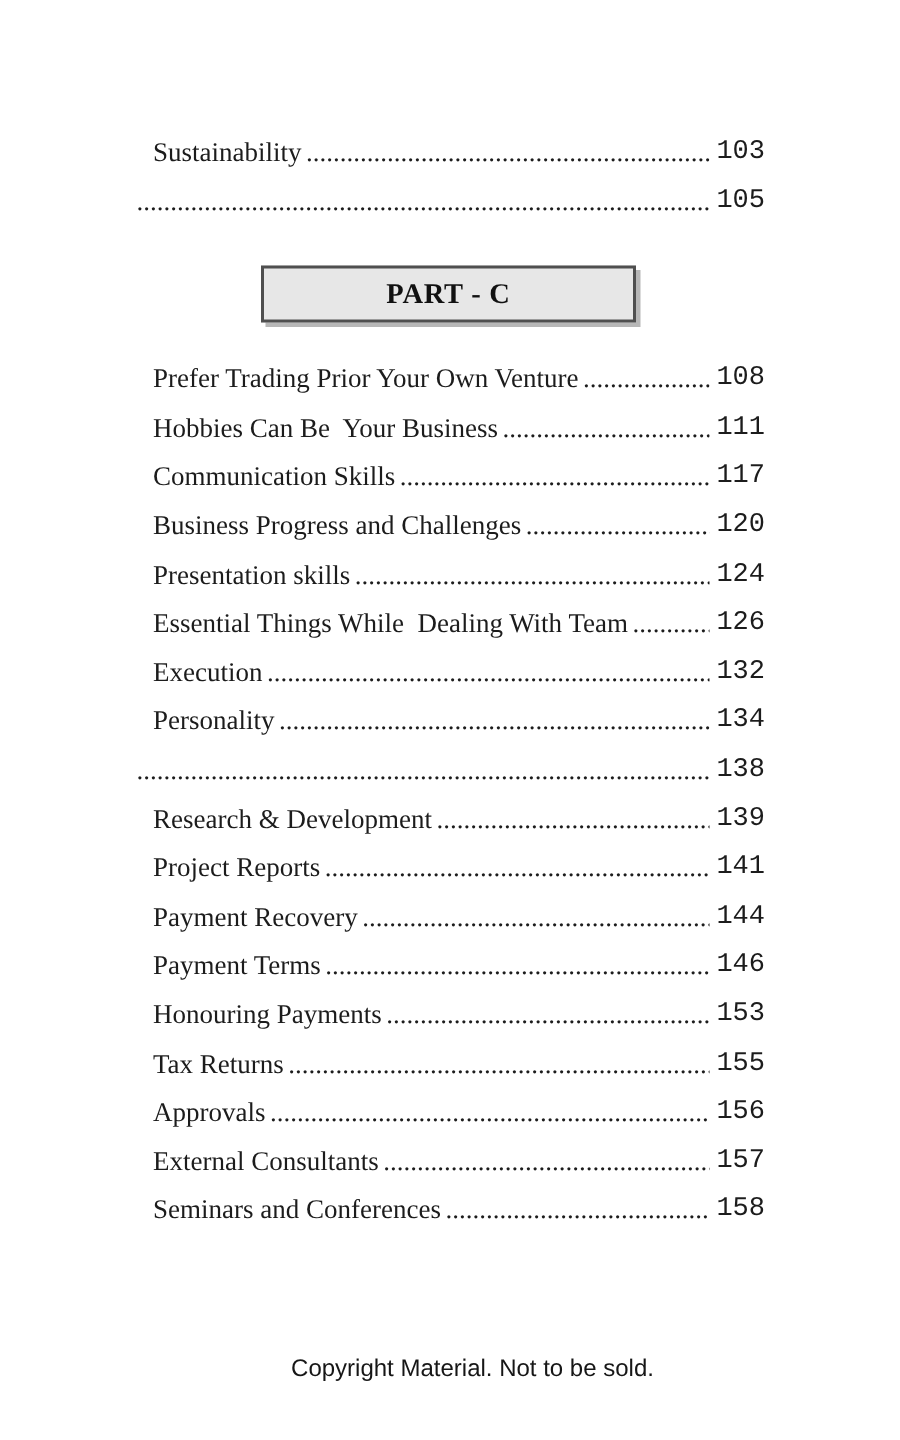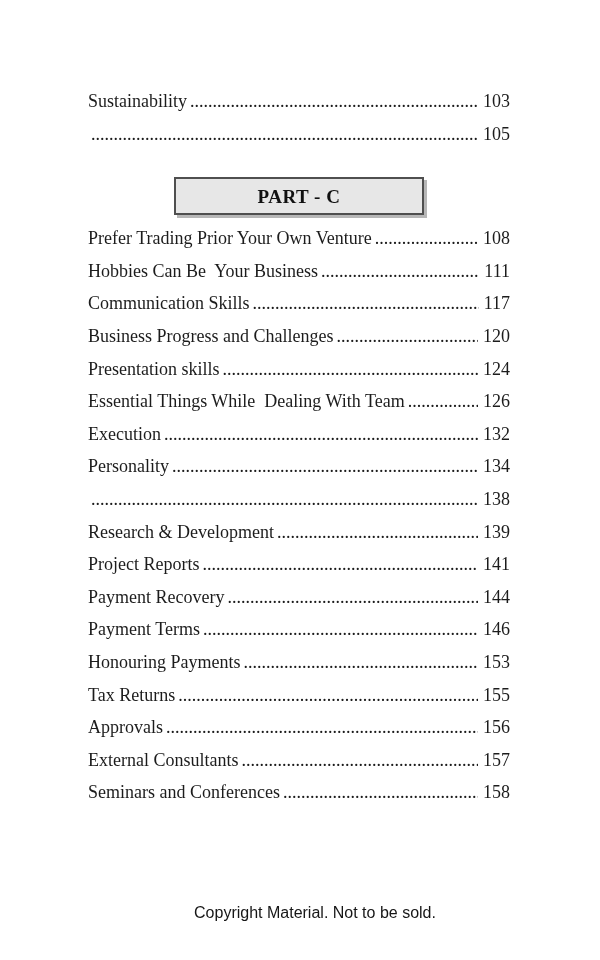--- a/index.html
+++ b/index.html
@@ -31,38 +31,40 @@
     height: 32.6px;
   }
   .toc-row > span {
     line-height: 32.6px;
     font-size: 18px;
     color: #1c1c1c;
   }
   .toc-title {
     white-space: pre;
     flex: 0 0 auto;
+    margin-left: 14px;
   }
   .toc-dots {
     flex: 1 1 auto;
     overflow: hidden;
     white-space: nowrap;
     margin-left: 3px;
     margin-right: 5px;
   }
   .toc-dots::after {
     content: "....................................................................................................................................................................";
   }
   .toc-page {
     flex: 0 0 auto;
+    font-family: Liberation Mono, monospace;
   }
   .part-box {
     width: 246px;
     height: 34px;
-    margin: 27px auto 7px auto;
+    margin: 27px auto 21px auto;
     background: #e7e7e7;
     border: 2px solid #4f4f4f;
     box-shadow: 3px 3px 0 #b7b7b7;
     display: flex;
     align-items: center;
     justify-content: center;
     text-align: center;
   }
   .part-box span {
     font-size: 19px;

